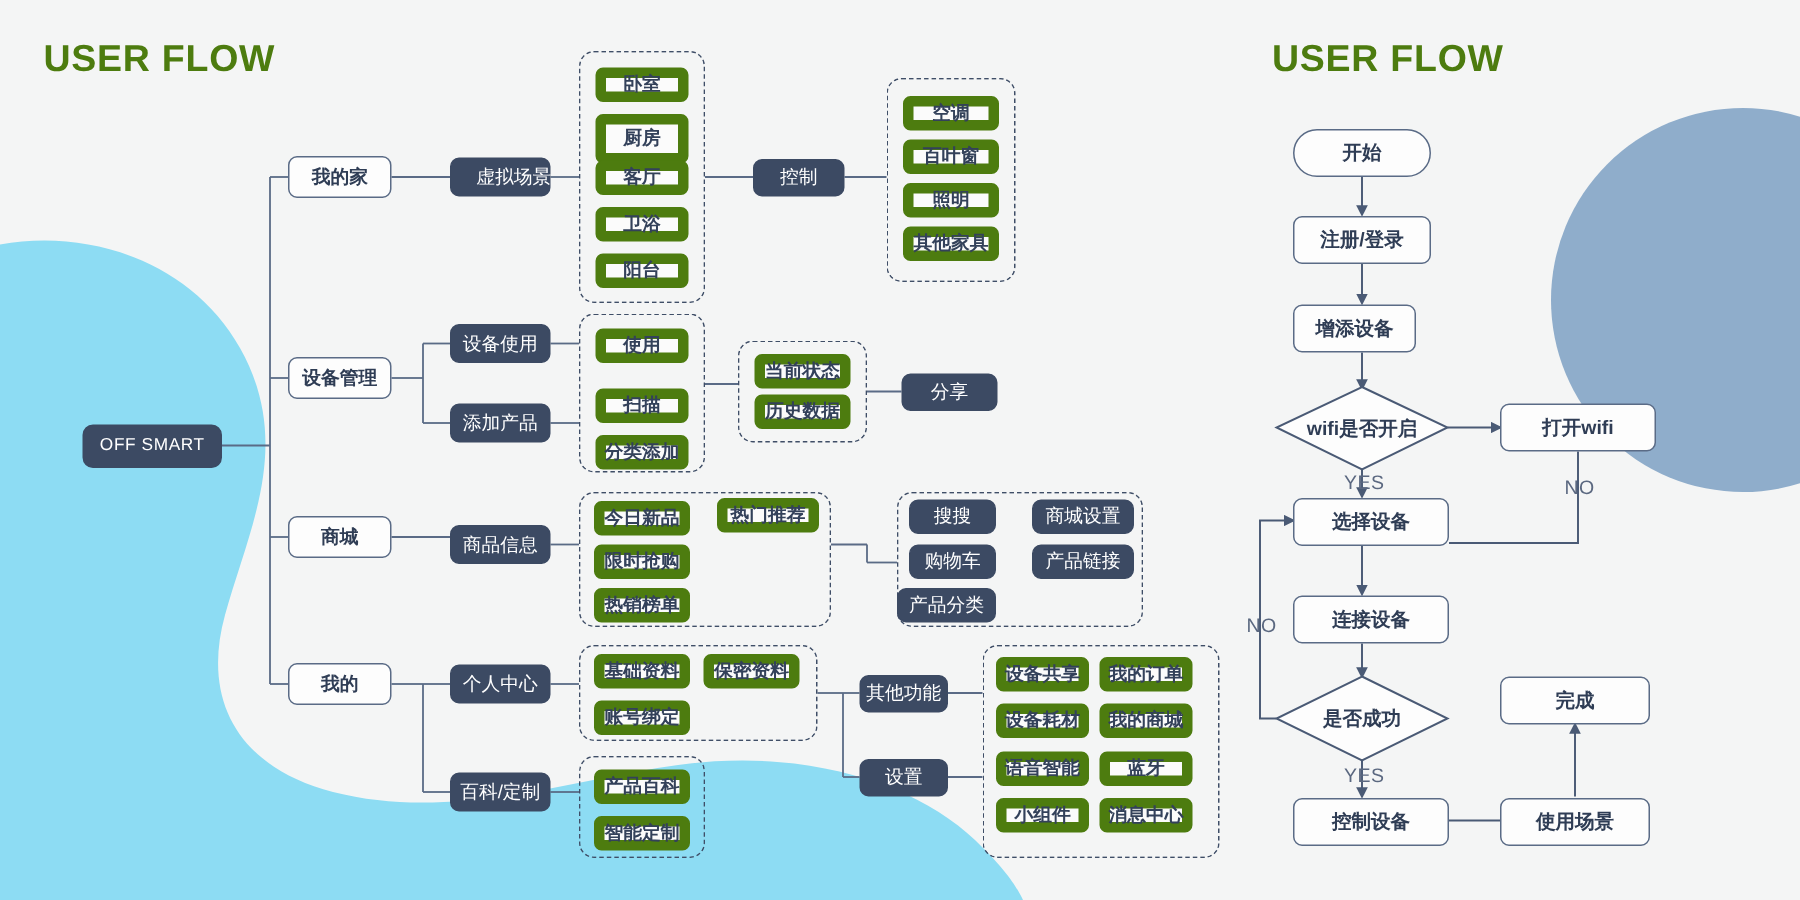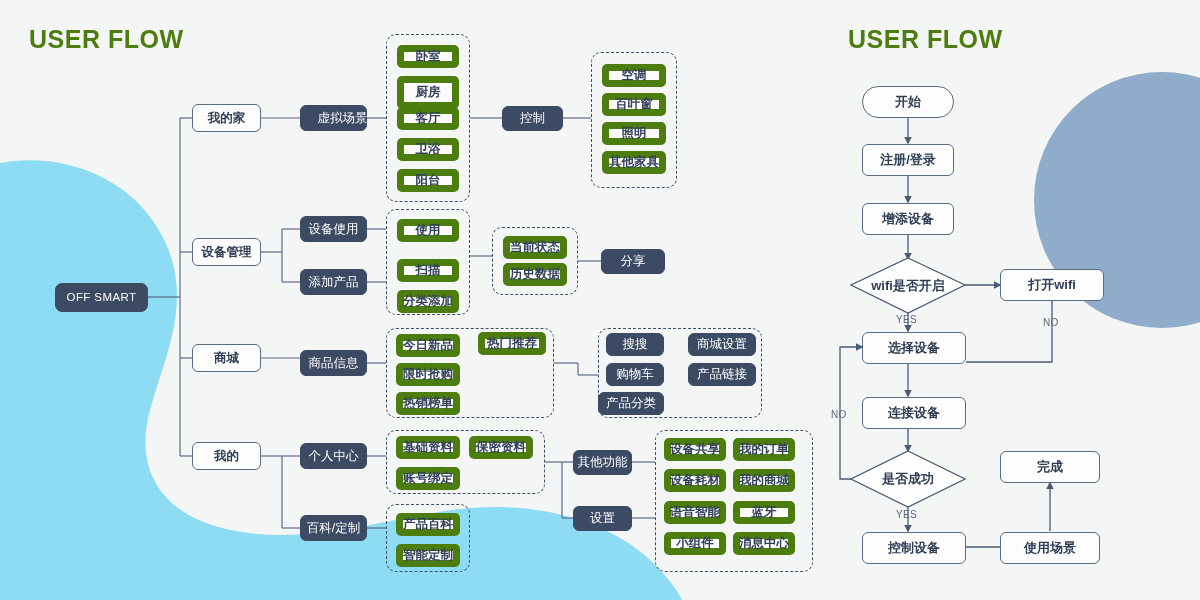--- a/index.html
+++ b/index.html
@@ -91,21 +91,21 @@
   .diamond-wrap{position:absolute;}
   .diamond-label{
     position:absolute;
     display:flex;align-items:center;justify-content:center;
     width:100%;height:100%;
     font-size:13px;font-weight:bold;color:#2f3d55;
     white-space:nowrap;
   }
   .edge-label{
     position:absolute;
-    font-size:10px;
+    font-size:13px;
     color:#5b6880;
     letter-spacing:0.3px;
     white-space:nowrap;
   }
 </style>
 </head>
 <body>
 
 <div id="root">
 
@@ -284,21 +284,21 @@
     <div class="node plain" style="left:664px;top:469px;width:62px;height:23px;">设备耗材</div>
     <div class="node plain" style="left:664px;top:501px;width:62px;height:23px;">语音智能</div>
     <div class="node plain" style="left:664px;top:532px;width:62px;height:23px;">小组件</div>
     <div class="node plain" style="left:733px;top:438px;width:62px;height:23px;">我的订单</div>
     <div class="node plain" style="left:733px;top:469px;width:62px;height:23px;">我的商城</div>
     <div class="node plain" style="left:733px;top:501px;width:62px;height:23px;">蓝牙</div>
     <div class="node plain" style="left:733px;top:532px;width:62px;height:23px;">消息中心</div>
 
     <div class="fnode pill" style="left:862px;top:86px;width:92px;height:32px;">开始</div>
     <div class="fnode" style="left:862px;top:144px;width:92px;height:32px;">注册/登录</div>
-    <div class="fnode" style="left:862px;top:203px;width:92px;height:32px;">增添设备</div>
+    <div class="fnode" style="left:862px;top:203px;width:82px;height:32px;">增添设备</div>
 
     <div class="diamond-wrap" style="left:851px;top:258px;width:114px;height:55px;">
       <div class="diamond-label">wifi是否开启</div>
     </div>
 
     <div class="fnode" style="left:1000px;top:269px;width:104px;height:32px;">打开wifi</div>
     <div class="fnode" style="left:862px;top:332px;width:104px;height:32px;">选择设备</div>
     <div class="fnode" style="left:862px;top:397px;width:104px;height:32px;">连接设备</div>
 
     <div class="diamond-wrap" style="left:851px;top:451px;width:114px;height:56px;">

